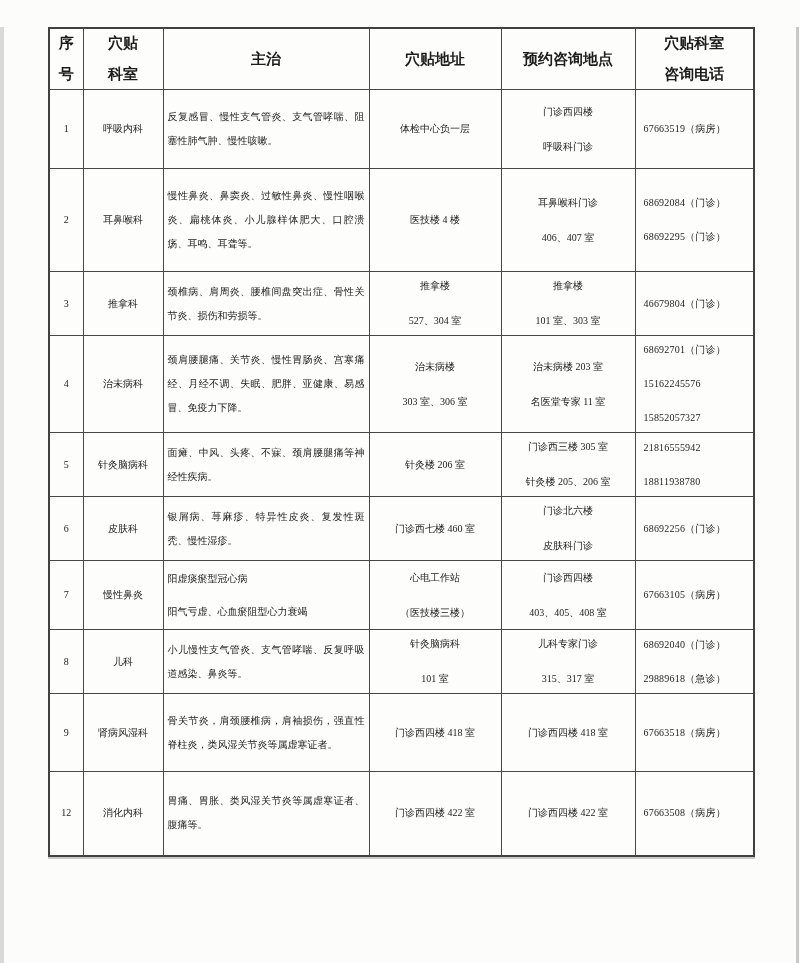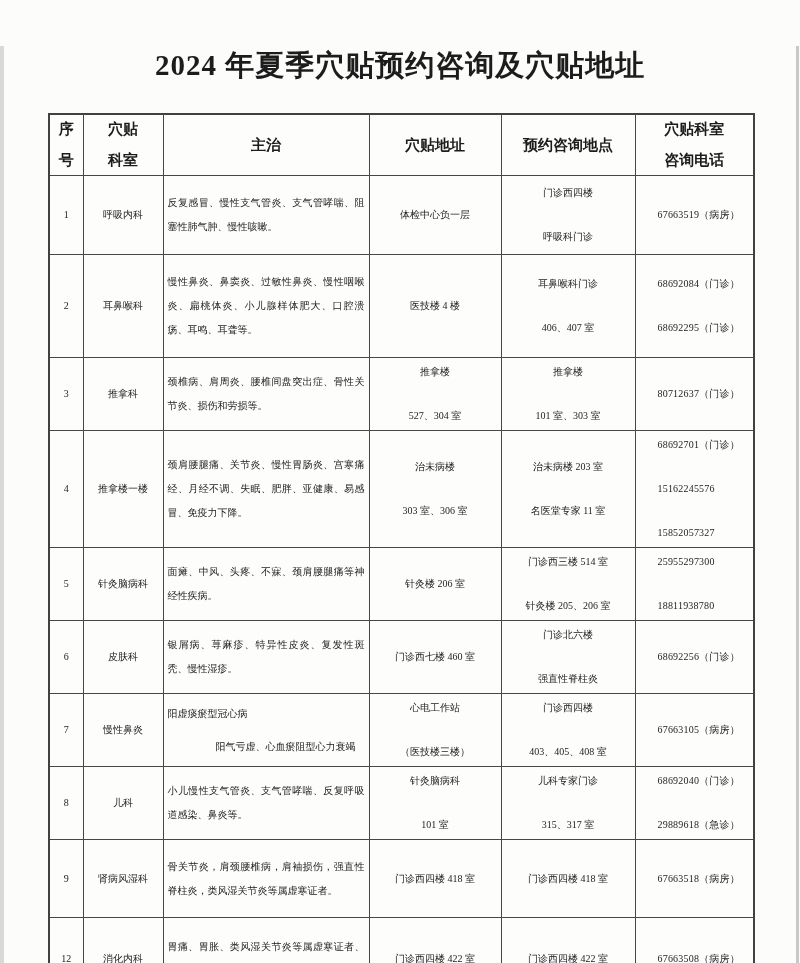--- a/index.html
+++ b/index.html
@@ -41,35 +41,35 @@
     text-align: center;
     line-height: 21px;
   }
   th .line + .line { margin-top: 10px; }
   td {
     font-size: 10px;
     text-align: center;
     line-height: 20px;
   }
   td .line { white-space: nowrap; }
-  td .line + .line { margin-top: 24px; }
+  td .line + .line { margin-top: 15px; }
   td.c-ind {
     text-align: justify;
     text-align-last: left;
     padding: 4px 4px;
     line-height: 24px;
   }
   td.c-ind .line { white-space: normal; }
-  td.c-ind .line + .line { margin-top: 9px; margin-left: 48px; }
+  td.c-ind .line + .line { margin-top: 9px; }
   td.c-phone {
     text-align: left;
-    padding-left: 22px;
+    padding-left: 8px;
     letter-spacing: 0.2px;
   }
-  td.c-phone .line + .line { margin-top: 24px; }
+  td.c-phone .line + .line { margin-top: 14px; }
   
   thead tr { height: 61px; }
   tbody tr:nth-child(1)  { height: 79px; }
   tbody tr:nth-child(2)  { height: 103px; }
   tbody tr:nth-child(3)  { height: 64px; }
   tbody tr:nth-child(4)  { height: 91px; }
   tbody tr:nth-child(5)  { height: 58px; }
   tbody tr:nth-child(6)  { height: 60px; }
   tbody tr:nth-child(7)  { height: 69px; }
   tbody tr:nth-child(8)  { height: 64px; }
@@ -78,21 +78,20 @@
   
   .edge { position: absolute; top: 0; bottom: 0; }
   .edge-left  { left: 0;  width: 4px; background: #d9d9d7; }
   .edge-right { right: 1px; width: 3px; background: #c9c9c9; }
 </style>
 </head>
 <body>
 
 <div class="page">
 
-  <h1 class="title">2024 年夏季穴贴预约咨询及穴贴地址</h1>
 
   <table class="schedule">
     <colgroup>
       <col style="width:34px">
         <col style="width:80px">
         <col style="width:206px">
       <col style="width:132px">
         <col style="width:134px">
         <col style="width:119px">
     </colgroup>
@@ -177,29 +176,29 @@
           </td>
         <td class="c-addr">
             <div class="line">推拿楼</div>
             <div class="line">527、304 室</div>
           </td>
         <td class="c-consult">
             <div class="line">推拿楼</div>
             <div class="line">101 室、303 室</div>
           </td>
         <td class="c-phone">
-            <div class="line">80712637（门诊）</div>
+            <div class="line">46679804（门诊）</div>
           </td>
       </tr>
       <tr>
         <td class="c-no">
             <div class="line">4</div>
           </td>
         <td class="c-dept">
-            <div class="line">推拿楼一楼</div>
+            <div class="line">治未病科</div>
           </td>
         <td class="c-ind">
             <div class="line">颈肩腰腿痛、关节炎、慢性胃肠炎、宫寒痛经、月经不调、失眠、肥胖、亚健康、易感冒、免疫力下降。</div>
           </td>
         <td class="c-addr">
             <div class="line">治未病楼</div>
             <div class="line">303 室、306 室</div>
           </td>
         <td class="c-consult">
             <div class="line">治未病楼 203 室</div>
@@ -218,44 +217,44 @@
         <td class="c-dept">
             <div class="line">针灸脑病科</div>
           </td>
         <td class="c-ind">
             <div class="line">面瘫、中风、头疼、不寐、颈肩腰腿痛等神经性疾病。</div>
           </td>
         <td class="c-addr">
             <div class="line">针灸楼 206 室</div>
           </td>
         <td class="c-consult">
-            <div class="line">门诊西三楼 514 室</div>
+            <div class="line">门诊西三楼 305 室</div>
             <div class="line">针灸楼 205、206 室</div>
           </td>
         <td class="c-phone">
-            <div class="line">25955297300</div>
+            <div class="line">21816555942</div>
             <div class="line">18811938780</div>
           </td>
       </tr>
       <tr>
         <td class="c-no">
             <div class="line">6</div>
           </td>
         <td class="c-dept">
             <div class="line">皮肤科</div>
           </td>
         <td class="c-ind">
             <div class="line">银屑病、荨麻疹、特异性皮炎、复发性斑秃、慢性湿疹。</div>
           </td>
         <td class="c-addr">
             <div class="line">门诊西七楼 460 室</div>
           </td>
         <td class="c-consult">
             <div class="line">门诊北六楼</div>
-            <div class="line">强直性脊柱炎</div>
+            <div class="line">皮肤科门诊</div>
           </td>
         <td class="c-phone">
             <div class="line">68692256（门诊）</div>
           </td>
       </tr>
       <tr>
         <td class="c-no">
             <div class="line">7</div>
           </td>
         <td class="c-dept">

